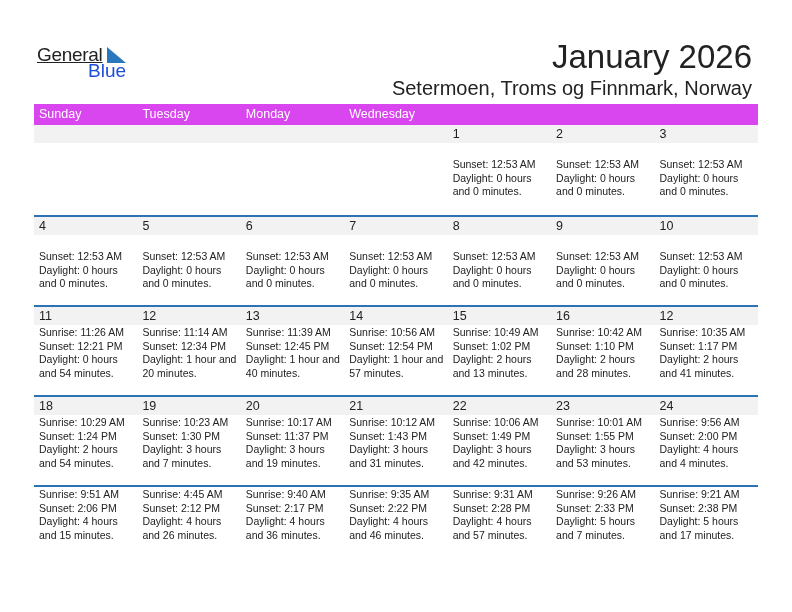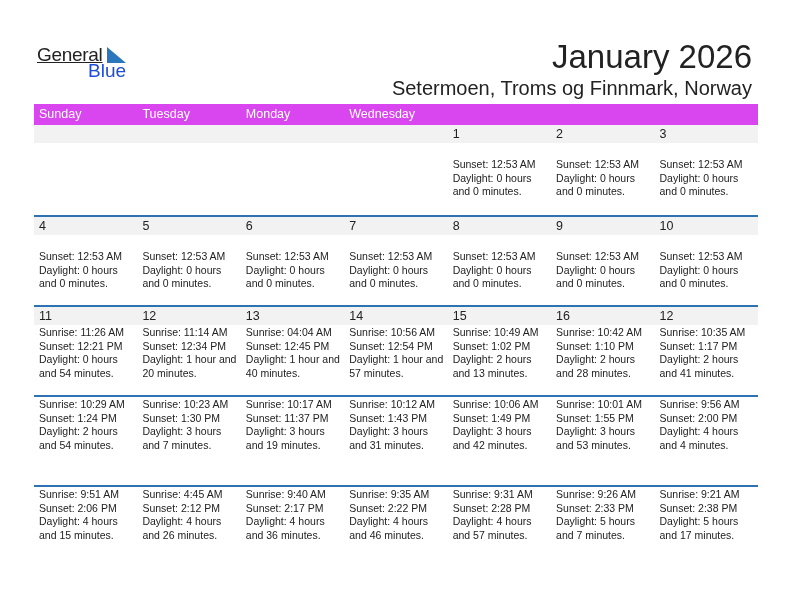--- a/index.html
+++ b/index.html
@@ -115,21 +115,21 @@
         </div>
         <div class="infos">
           <div>Sunrise: 11:26 AM
 Sunset: 12:21 PM
 Daylight: 0 hours
 and 54 minutes.</div>
           <div>Sunrise: 11:14 AM
 Sunset: 12:34 PM
 Daylight: 1 hour and
 20 minutes.</div>
-          <div>Sunrise: 04:04 AM
+          <div>Sunrise: 11:39 AM
 Sunset: 12:45 PM
 Daylight: 1 hour and
 40 minutes.</div>
           <div>Sunrise: 10:56 AM
 Sunset: 12:54 PM
 Daylight: 1 hour and
 57 minutes.</div>
           <div>Sunrise: 10:49 AM
 Sunset: 1:02 PM
 Daylight: 2 hours
@@ -138,20 +138,29 @@
 Sunset: 1:10 PM
 Daylight: 2 hours
 and 28 minutes.</div>
           <div>Sunrise: 10:35 AM
 Sunset: 1:17 PM
 Daylight: 2 hours
 and 41 minutes.</div>
         </div>
       </div>
       <div class="week">
+        <div class="dates">
+          <div>18</div>
+          <div>19</div>
+          <div>20</div>
+          <div>21</div>
+          <div>22</div>
+          <div>23</div>
+          <div>24</div>
+        </div>
         <div class="infos">
           <div>Sunrise: 10:29 AM
 Sunset: 1:24 PM
 Daylight: 2 hours
 and 54 minutes.</div>
           <div>Sunrise: 10:23 AM
 Sunset: 1:30 PM
 Daylight: 3 hours
 and 7 minutes.</div>
           <div>Sunrise: 10:17 AM

